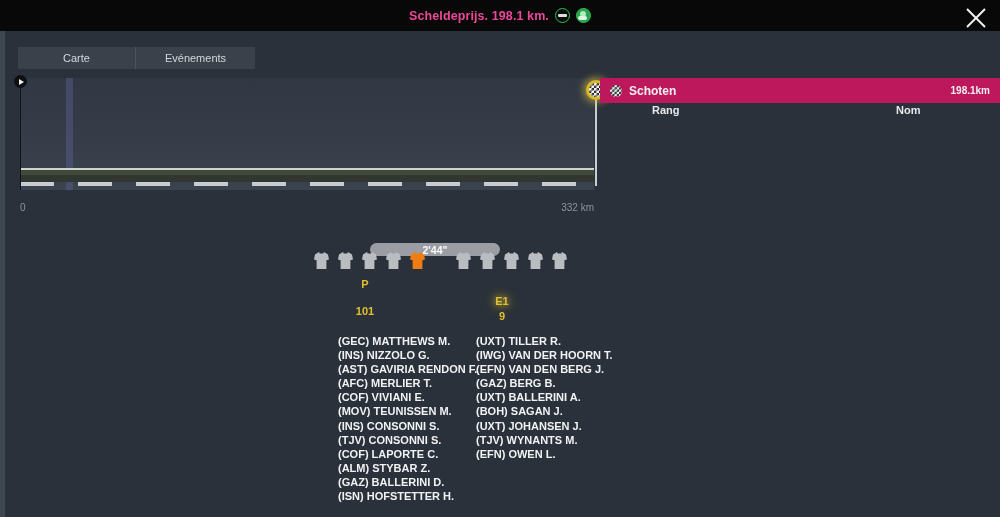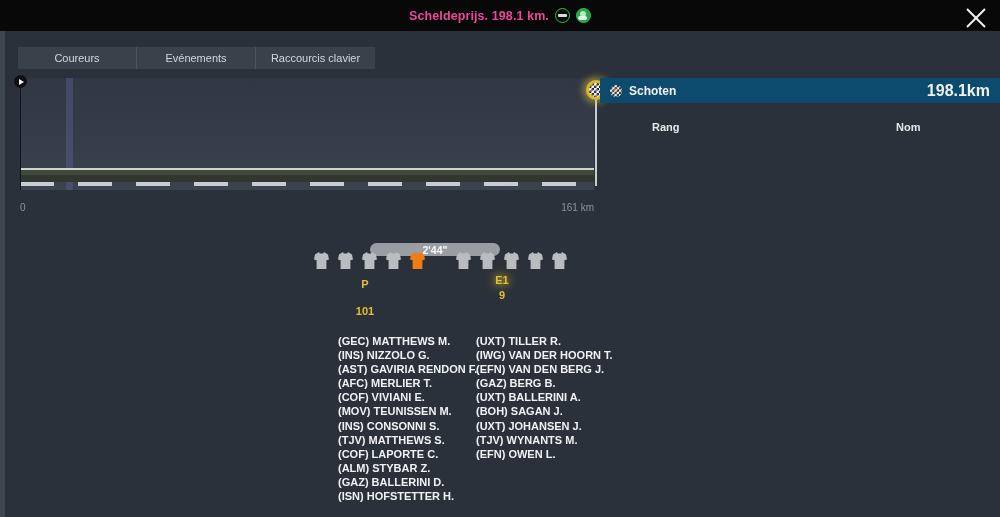--- a/index.html
+++ b/index.html
@@ -152,39 +152,39 @@
     color: #8d939c; font-size: 10px;
   }
 
   
   .results-panel {
     position: absolute; left: 600px; top: 78px;
     width: 400px; height: 180px;
   }
   .results-head {
     position: absolute; left: 0; top: 0; width: 400px; height: 25px;
-    background: #0c4a6e;
+    background: #be185d;
     display: flex; align-items: center; padding: 0 10px;
   }
   .flag-mini {
     width: 12px; height: 12px; border-radius: 50%; flex: none;
     background-color: #e8e8e8;
     background-image:
       linear-gradient(45deg, #2a2a2a 25%, transparent 25%, transparent 75%, #2a2a2a 75%),
       linear-gradient(45deg, #2a2a2a 25%, transparent 25%, transparent 75%, #2a2a2a 75%);
     background-size: 4.5px 4.5px;
     background-position: 0 0, 2.25px 2.25px;
     margin-right: 7px;
   }
   .results-city { color: #f0f0f0; font-size: 12px; font-weight: bold; }
   .results-dist {
-    margin-left: auto; color: #f0f0f0; font-size: 16px; font-weight: bold;
+    margin-left: auto; color: #f0f0f0; font-size: 10px; font-weight: bold;
   }
   .results-cols {
-    position: absolute; left: 0; top: 43px; width: 400px; height: 20px;
+    position: absolute; left: 0; top: 26px; width: 400px; height: 20px;
   }
   .col-rang {
     position: absolute; left: 52px; top: 0;
     color: #e6e8ea; font-size: 11px; font-weight: bold;
   }
   .col-nom {
     position: absolute; left: 248px; top: 0;
     color: #e6e8ea; font-size: 11px; font-weight: bold; margin-left: 48px;
   }
   .results-body {
@@ -204,21 +204,21 @@
   .jersey-row { position: absolute; top: 14px; display: flex; }
   .jrow-left { left: 314px; gap: 9px; }
   .jrow-right { left: 456px; gap: 9px; }
 
   .grp-label {
     position: absolute; text-align: center;
     font-size: 11px; font-weight: bold; color: #e0c02e;
   }
   .grp-p { left: 340px; top: 40px; width: 50px; }
   .grp-p .n { margin-top: 15px; }
-  .grp-e1 { left: 477px; top: 36px; width: 50px; }
+  .grp-e1 { left: 477px; top: 57px; width: 50px; }
   .grp-e1 .tag {
     display: inline-block;
     text-shadow: 0 0 7px rgba(230,200,50,0.95), 0 0 13px rgba(230,200,50,0.7);
   }
   .grp-e1 .n { margin-top: 3px; }
 
   
   .riders { position: absolute; top: 334px; left: 0; width: 1000px; }
   .rider-col { position: absolute; top: 0; }
   .rider-col.left { left: 311px; }
@@ -241,48 +241,45 @@
 <div class="close-btn">
   <svg width="24" height="24" viewBox="0 0 24 24">
     <line x1="3" y1="3" x2="21" y2="21" stroke="#f2f2f2" stroke-width="2"></line>
     <line x1="21" y1="3" x2="3" y2="21" stroke="#f2f2f2" stroke-width="2"></line>
   </svg>
 </div>
 
 <div class="edge-strip"></div>
 
 <div class="tabbar">
-  <div class="tab tab-w3">
-      <span>Coureurs</span>
+  <div class="tab tab-w2">
+      <span>Carte</span>
     </div>
   <div class="tab tab-w5">
       <span>Evénements</span>
-    </div>
-  <div class="tab tab-w6">
-      <span>Raccourcis clavier</span>
     </div>
 </div>
 
 <div class="profile">
   <div class="profile-plot">
     <div class="hl-band"></div>
     <div class="terrain-hi"></div>
     <div class="terrain"></div>
     <div class="roadstrip"></div>
   </div>
   <div class="axis-line"></div>
   <div class="start-marker"></div>
   <div class="finish-stem"></div>
   <div class="finish-pin">
     <div class="ring"></div>
     <div class="flag"></div>
   </div>
   <div class="axis-labels">
     <span>0</span>
-    <span>161 km</span>
+    <span>332 km</span>
   </div>
 </div>
 
 <div class="results-panel">
   <div class="results-head">
     <span class="flag-mini"></span>
     <span class="results-city">Schoten</span>
     <span class="results-dist">198.1km</span>
   </div>
   <div class="results-cols">
@@ -346,21 +343,21 @@
 
 <div class="riders">
   <div class="rider-col left">
       <div>(GEC) MATTHEWS M.</div>
       <div>(INS) NIZZOLO G.</div>
       <div>(AST) GAVIRIA RENDON F.</div>
       <div>(AFC) MERLIER T.</div>
       <div>(COF) VIVIANI E.</div>
       <div>(MOV) TEUNISSEN M.</div>
       <div>(INS) CONSONNI S.</div>
-      <div>(TJV) MATTHEWS S.</div>
+      <div>(TJV) CONSONNI S.</div>
       <div>(COF) LAPORTE C.</div>
       <div>(ALM) STYBAR Z.</div>
       <div>(GAZ) BALLERINI D.</div>
       <div>(ISN) HOFSTETTER H.</div>
     </div>
   <div class="rider-col right">
       <div>(UXT) TILLER R.</div>
       <div>(IWG) VAN DER HOORN T.</div>
       <div>(EFN) VAN DEN BERG J.</div>
       <div>(GAZ) BERG B.</div>

